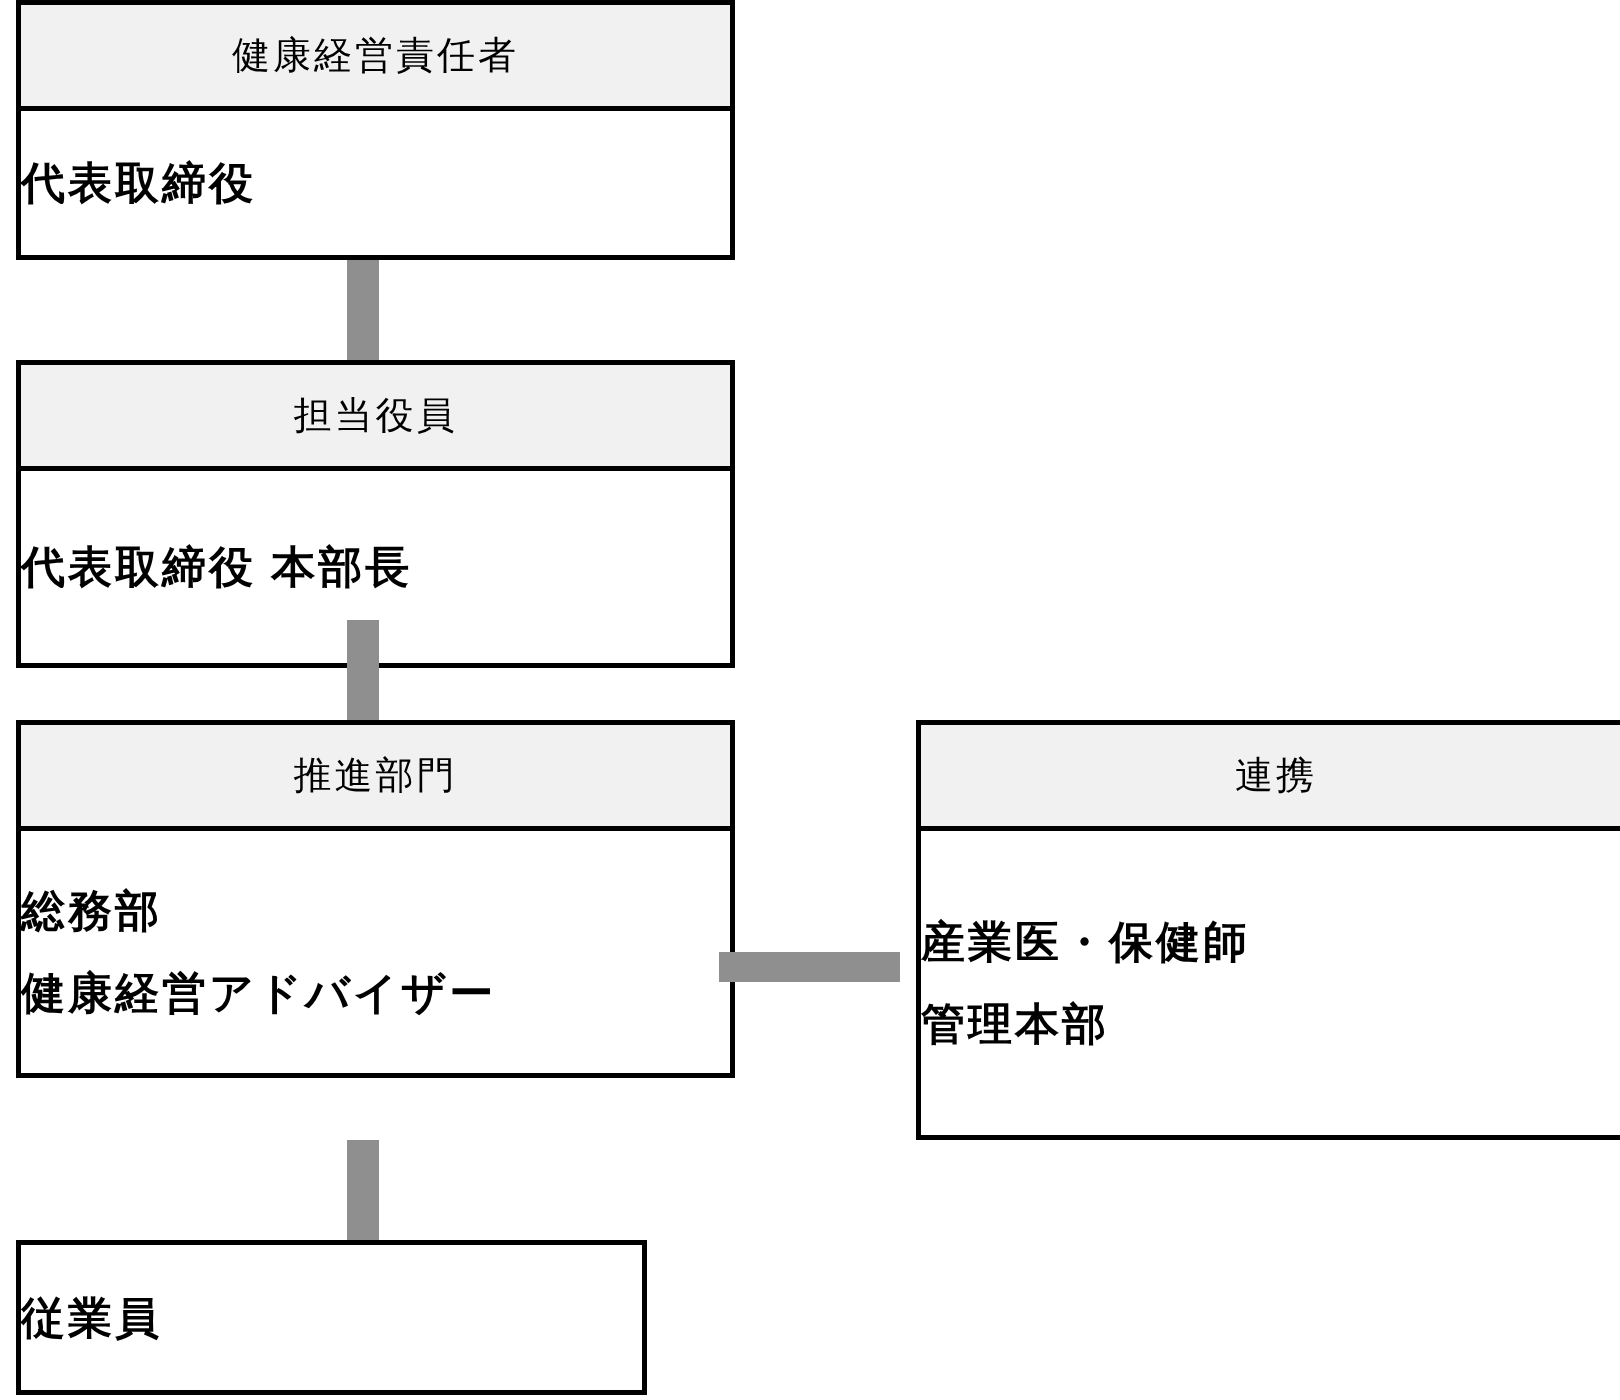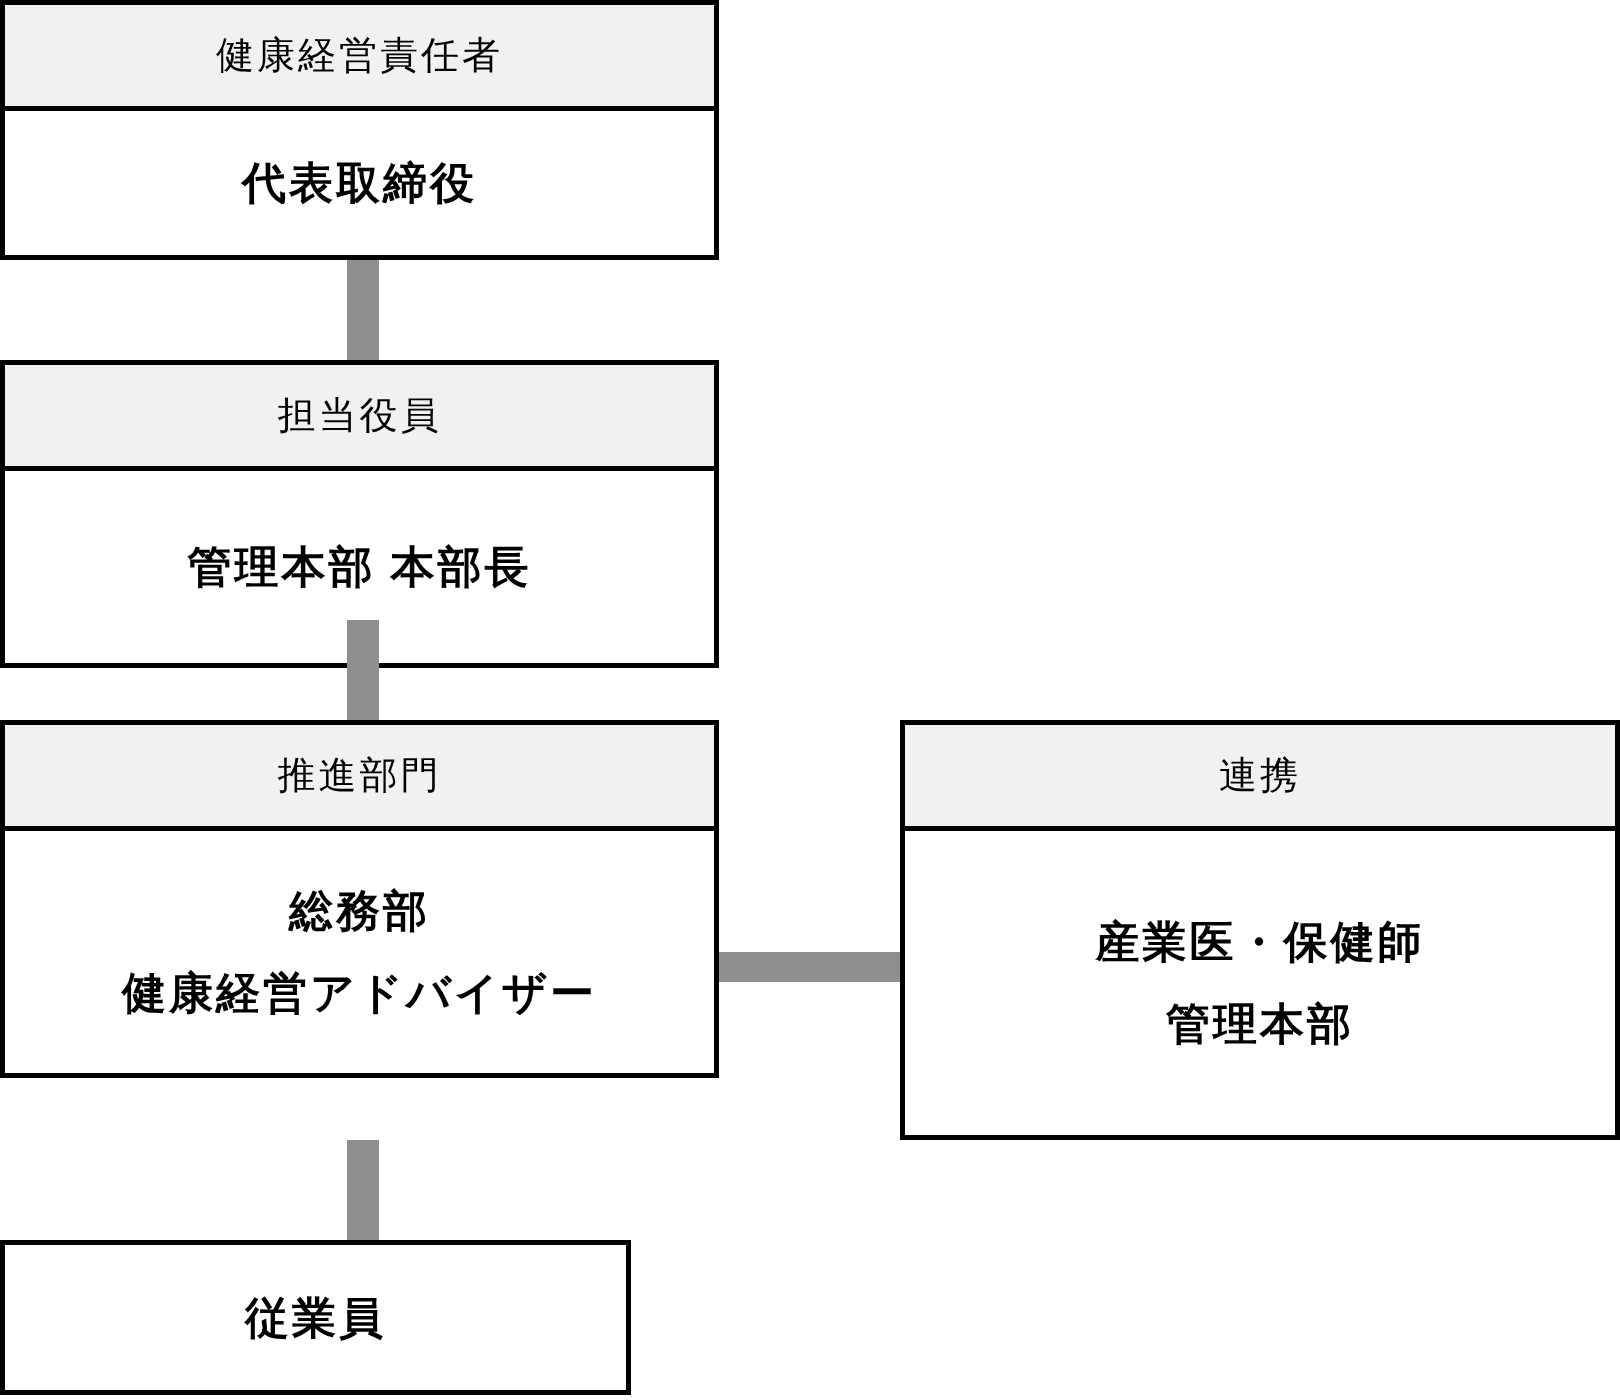--- a/index.html
+++ b/index.html
@@ -14,39 +14,40 @@
     height: 1400px;
     background: #ffffff;
     overflow: hidden;
   }
   .box {
     position: absolute;
     background: #ffffff;
     border: 5px solid #000000;
     display: flex;
     flex-direction: column;
+    margin-left: 16px;
   }
   .box-header {
     flex: 0 0 106px;
     height: 106px;
     background: #f1f1f1;
     border-bottom: 5px solid #000000;
     display: flex;
     align-items: center;
     justify-content: center;
     font-size: 38px;
     font-weight: 400;
     letter-spacing: 3px;
     color: #000000;
   }
   .box-body {
     flex: 1 1 auto;
     display: flex;
     flex-direction: column;
-    align-items: center;
+    align-items: flex-start;
     justify-content: center;
     font-size: 44px;
     font-weight: 700;
     letter-spacing: 3px;
     color: #000000;
     text-align: center;
   }
   .box-body .line { line-height: 82px; white-space: nowrap; }
 
   .box-ceo        { left: 0;     top: 0;      width: 719px; height: 260px; }
@@ -74,21 +75,21 @@
     <div class="box-body">
       <div class="line">代表取締役</div>
     </div>
   </div>
 
   <div class="connector conn-v1"></div>
 
   <div class="box box-officer">
     <div class="box-header">担当役員</div>
     <div class="box-body">
-      <div class="line">管理本部 本部長</div>
+      <div class="line">代表取締役 本部長</div>
     </div>
   </div>
 
   <div class="connector conn-v2"></div>
 
   <div class="box box-promotion">
     <div class="box-header">推進部門</div>
     <div class="box-body">
       <div class="line">総務部</div>
       <div class="line">健康経営アドバイザー</div>

